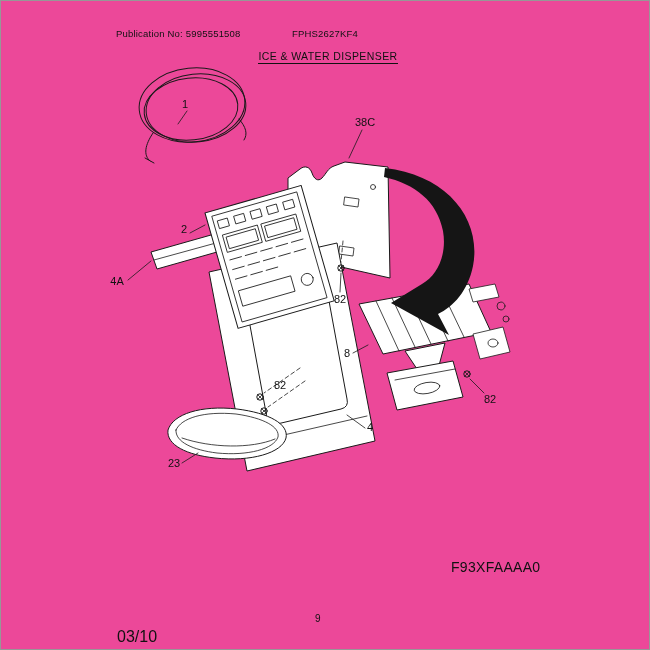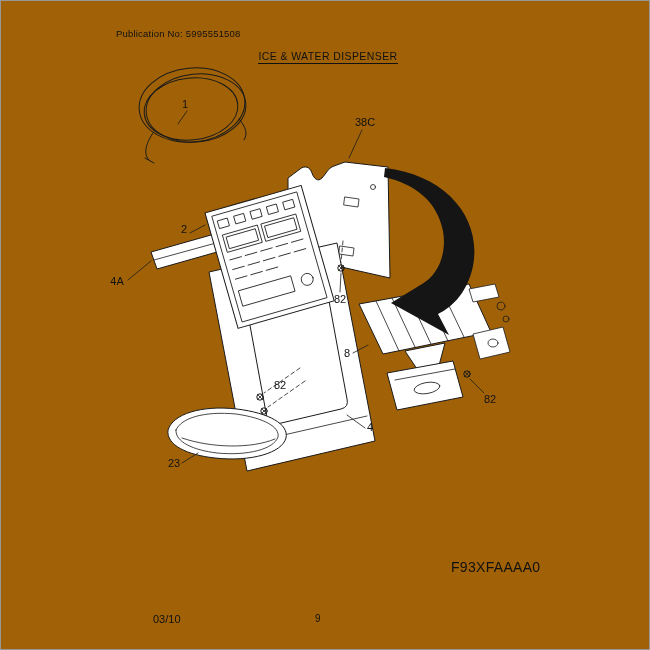--- a/index.html
+++ b/index.html
@@ -1,42 +1,43 @@
 <!DOCTYPE html>
 <html><head>
 <meta charset="utf-8">
 <style>
   html,body{margin:0;padding:0;background:#e8e8e8;}
   .page{
     position:relative;width:650px;height:650px;margin:0 auto;
-    background:#a16207;color:#111;
+    background:#ec4899;color:#111;
     font-family:"Liberation Sans",sans-serif;
     border:1px solid #979797;box-sizing:border-box;overflow:hidden;
   }
   .hdr-pub{position:absolute;left:115px;top:27px;font-size:9.5px;letter-spacing:.2px;}
   .hdr-model{position:absolute;left:0;right:0;top:27px;text-align:center;font-size:9.5px;letter-spacing:.2px;}
   .title-wrap{position:absolute;left:0;right:0;top:49px;text-align:center;font-size:10.5px;padding-left:6px;}
   .title-wrap span{border-bottom:1px solid #111;padding-bottom:1px;letter-spacing:.4px;}
   .code{position:absolute;left:450px;top:558px;font-size:14px;letter-spacing:.3px;}
-  .ftr-date{position:absolute;left:116px;top:612px;font-size:11px;margin-left:36px;}
+  .ftr-date{position:absolute;left:116px;top:627px;font-size:16px;}
   .ftr-page{position:absolute;left:314px;top:612px;font-size:10px;}
   svg.diagram{position:absolute;left:0;top:0;}
   .ln{fill:none;stroke:#1a1a1a;stroke-width:1;stroke-linejoin:round;stroke-linecap:round;}
   .lnf{fill:#ffffff;stroke:#1a1a1a;stroke-width:1;stroke-linejoin:round;}
   .thin{stroke-width:.8;}
   .dash{stroke-dasharray:4 3;}
   .blk{fill:#151515;stroke:none;}
   .callout{font-family:"Liberation Sans",sans-serif;font-size:11px;fill:#111;text-anchor:middle;}
 </style>
 </head>
 <body>
 
 <div class="page">
 
   <div class="hdr-pub">Publication No: 5995551508</div>
+  <div class="hdr-model">FPHS2627KF4</div>
   <div class="title-wrap">
     <span>ICE &amp; WATER DISPENSER</span>
   </div>
 
   <svg class="diagram" width="650" height="650" viewBox="0 0 650 650" xmlns="http://www.w3.org/2000/svg">
 
     <g>
       <ellipse class="ln" cx="191" cy="104" rx="53" ry="37" transform="rotate(-6 191 104)"></ellipse>
       <ellipse class="ln" cx="195" cy="107" rx="50" ry="34" transform="rotate(-6 195 107)"></ellipse>
       <ellipse class="ln" cx="190" cy="108" rx="47" ry="31" transform="rotate(-6 190 108)"></ellipse>

